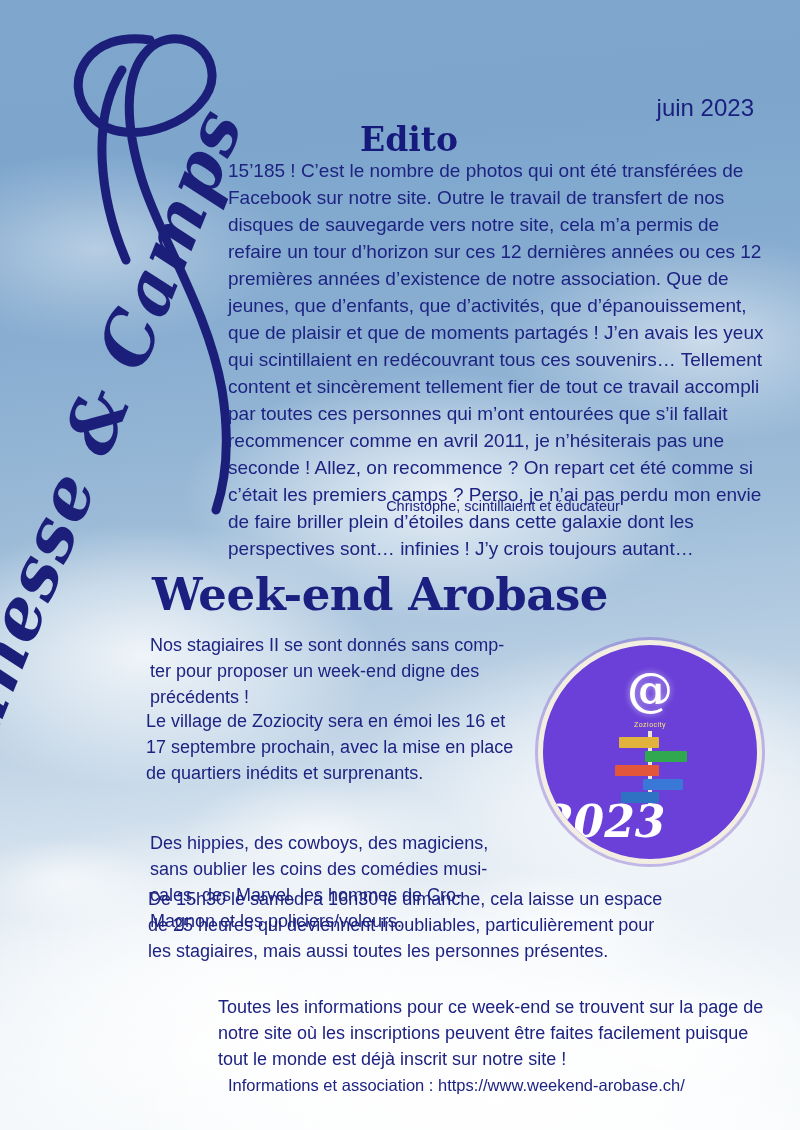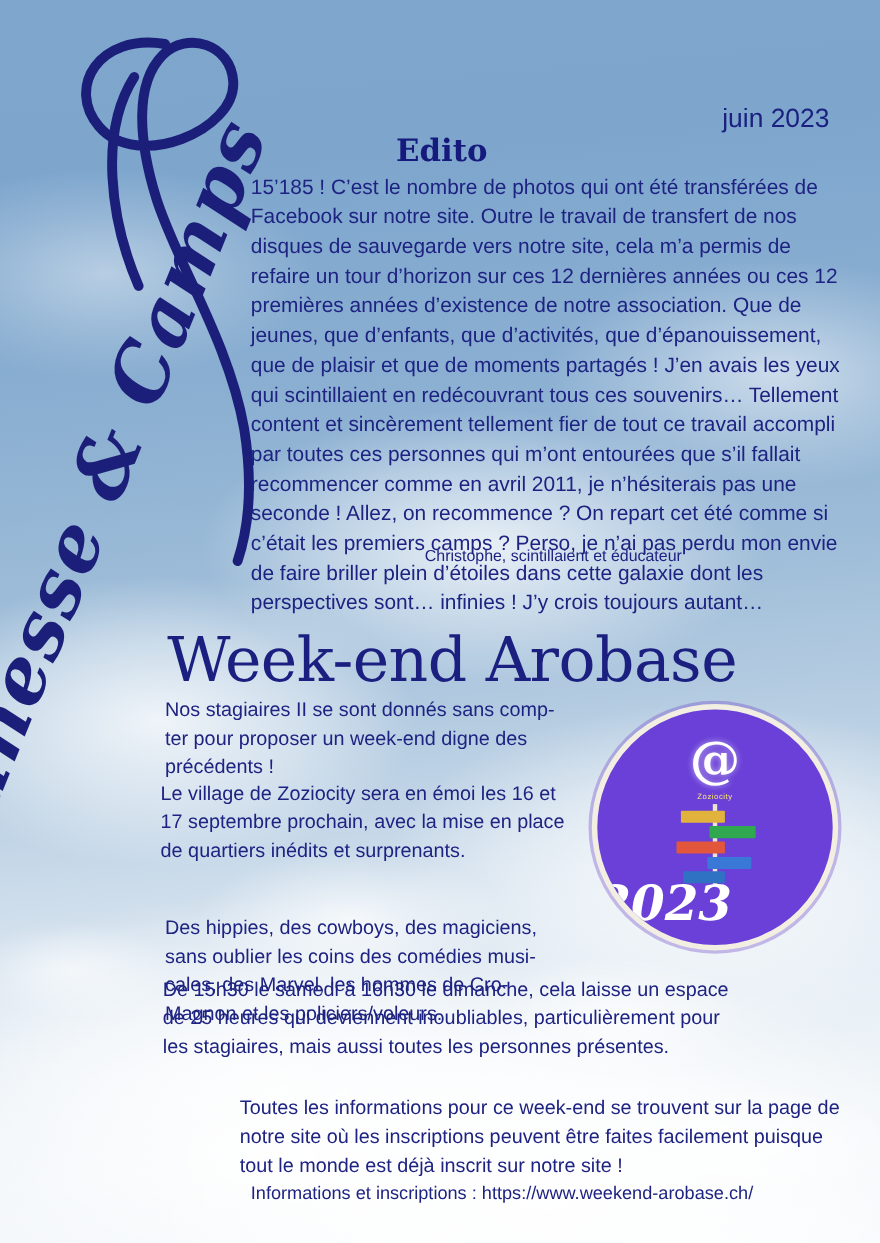--- a/index.html
+++ b/index.html
@@ -87,21 +87,21 @@
     font-family: "Liberation Sans", sans-serif;
   }
 
   
   .edito-heading {
     position: absolute;
     left: 360px;
     top: 120px;
     font-family: "DejaVu Serif", serif;
     font-weight: bold;
-    font-size: 28px;
+    font-size: 33px;
     color: #151a7c;
   }
   .edito-body {
     position: absolute;
     left: 228px;
     top: 158px;
     width: 550px;
     font-size: 19px;
     line-height: 1.42;
     color: #1e2382;
@@ -115,22 +115,22 @@
     font-size: 14.5px;
     color: #1e2382;
   }
 
   
   .we-title {
     position: absolute;
     left: 152px;
     top: 568px;
     font-family: "DejaVu Serif", serif;
-    font-weight: normal;
-    font-size: 56px;
+    font-weight: bold;
+    font-size: 45px;
     color: #1a1f80;
     letter-spacing: -0.5px;
   }
   .we-p {
     position: absolute;
     color: #1e2382;
     font-size: 18px;
     line-height: 1.45;
   }
   .we-p1 { left: 150px; top: 632px; width: 370px; }
@@ -234,21 +234,21 @@
   <div class="edito-heading">Edito</div>
   <div class="edito-body">15’185 ! C’est le nombre de photos qui ont été transférées de Facebook sur notre site. Outre le travail de transfert de nos disques de sauvegarde vers notre site, cela m’a permis de refaire un tour d’horizon sur ces 12 dernières années ou ces 12 premières années d’existence de notre association. Que de jeunes, que d’enfants, que d’activités, que d’épanouissement, que de plaisir et que de moments partagés ! J’en avais les yeux qui scintillaient en redécouvrant tous ces souvenirs… Tellement content et sincèrement tellement fier de tout ce travail accompli par toutes ces personnes qui m’ont entourées que s’il fallait recommencer comme en avril 2011, je n’hésiterais pas une seconde ! Allez, on recommence ? On repart cet été comme si c’était les premiers camps ? Perso, je n’ai pas perdu mon envie de faire briller plein d’étoiles dans cette galaxie dont les perspectives sont… infinies ! J’y crois toujours autant…</div>
   <div class="edito-sign">Christophe, scintillaient et éducateur</div>
 
   <div class="we-title">Week-end Arobase</div>
   <div class="we-p we-p1">Nos stagiaires II se sont donnés sans comp-ter pour proposer un week-end digne des précédents !</div>
   <div class="we-p we-p2">Le village de Zoziocity sera en émoi les 16 et 17 septembre prochain, avec la mise en place de quartiers inédits et surprenants.</div>
   <div class="we-p we-p3">Des hippies, des cowboys, des magiciens, sans oublier les coins des comédies musi-cales, des  Marvel, les hommes de Cro-Magnon et les policiers/voleurs.</div>
   <div class="we-p we-p4">De 15h30 le samedi à 16h30 le dimanche, cela laisse un espace de 25 heures qui deviennent inoubliables, particulièrement pour les stagiaires, mais aussi toutes les personnes présentes.</div>
   <div class="we-p we-p5">Toutes les informations pour ce week-end se trouvent sur la page de notre site où les inscriptions peuvent être faites facilement puisque tout le monde est déjà inscrit sur notre site !</div>
-  <div class="we-footer">Informations et inscriptions :  https://www.weekend-arobase.ch/</div>
+  <div class="we-footer">Informations et association :  https://www.weekend-arobase.ch/</div>
 
   <div class="badge">
     <div class="at">@</div>
     <div class="zlabel">Zoziocity</div>
     <div class="signpost">
       <div class="post"></div>
       <div class="arm a1"></div>
       <div class="arm a2"></div>
       <div class="arm a3"></div>
       <div class="arm a4"></div>

